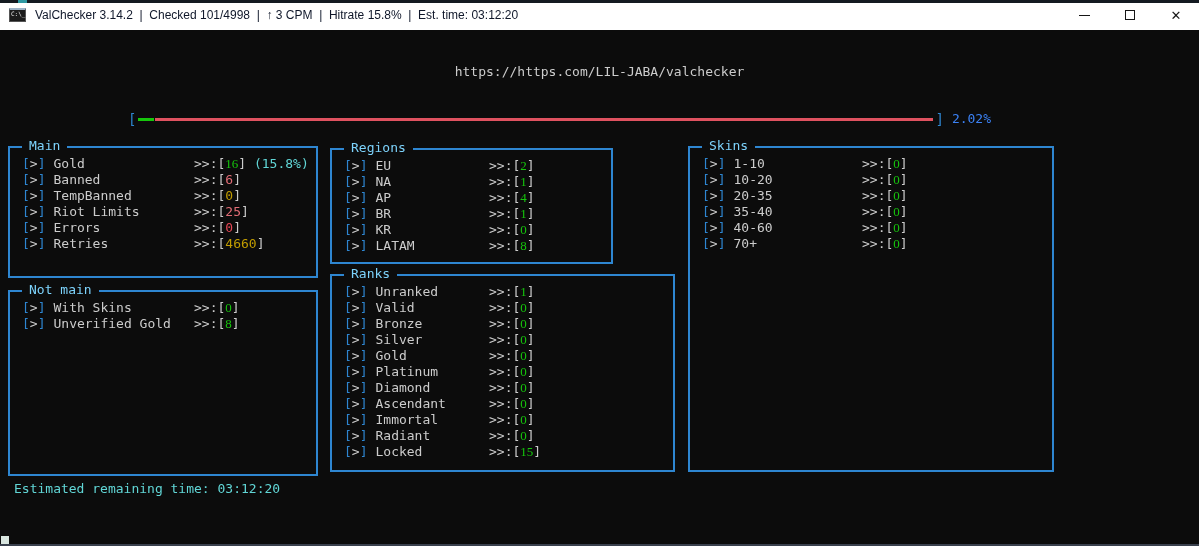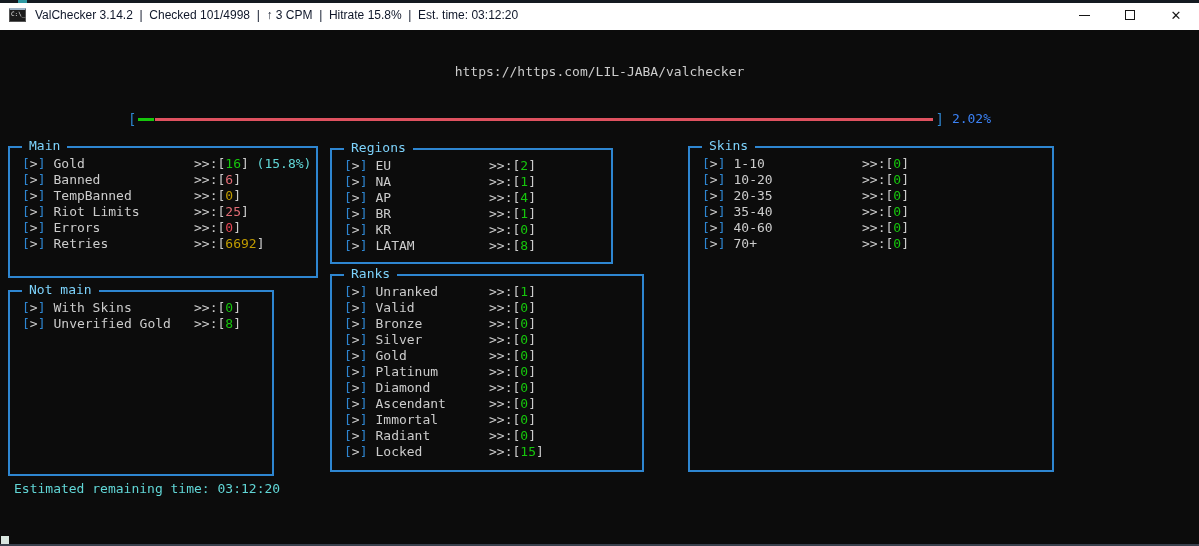--- a/index.html
+++ b/index.html
@@ -28,21 +28,21 @@
   .win-controls { margin-left:auto; display:flex; height:100%; }
   .win-btn { width:46px; height:100%; display:flex; align-items:center; justify-content:center; cursor:default; }
   .glyph-min { width:11px; height:1px; background:#161616; display:block; }
   .glyph-max { width:10px; height:10px; border:1px solid #161616; display:block; }
   .glyph-close { font-size:13px; color:#161616; line-height:1; }
 
   
   .console { position:absolute; top:30px; left:0; right:0; bottom:0; background:#0C0C0C;
     font-size:13px; line-height:16px; color:#CCCCCC; }
   .c-fg { color:#CCCCCC; } .c-blue { color:#2E86D1; }
-  .c-green { color:#16C60C; } .c-yellow { color:#C19C00; } .c-salmon { color:#E06C75; }
+  .c-green { color:#16C60C;font-family:Liberation Serif, serif; } .c-yellow { color:#C19C00; } .c-salmon { color:#E06C75; }
   .c-red { color:#E74856; } .c-cyan { color:#61D6D6;text-align:right; }
 
   .url-line { position:absolute; top:34px; left:0; right:0; text-align:center; white-space:pre; color:#CCCCCC; }
   .stats-line { position:absolute; top:66px; left:55px; white-space:pre; }
 
   .progress-line { position:absolute; top:81px; left:128px; display:flex; align-items:center; white-space:pre; }
   .pbracket { color:#2E86D1; font-size:14px; }
   .pbar { width:795px; height:14px; position:relative; margin:0 2px; }
   .pbar-fill { position:absolute; left:0; top:6px; height:3px; background:#16C60C; }
   .pbar-rest { position:absolute; right:0; top:6px; height:3px; background:#E05260; }
@@ -56,23 +56,23 @@
   }
   .rows { padding:8px 0 0 12px; }
   .trow { display:flex; white-space:pre; height:16px; }
   .cell-label { display:inline-flex; }
   .cell-label .lbl { margin-left:8px; }
   .box-main   .cell-label, .box-notmain .cell-label { width:172px; }
   .box-regions .cell-label, .box-ranks .cell-label { width:145px; }
   .box-skins  .cell-label { width:160px; }
 
   .box-main    { left:8px;   top:116px; width:310px; height:132px; }
-  .box-notmain { left:8px;   top:260px; width:266px; height:186px; }
+  .box-notmain { left:8px;   top:260px; width:310px; height:186px; }
   .box-regions { left:330px; top:118px; width:283px; height:116px; }
-  .box-ranks   { left:330px; top:244px; width:314px; height:198px; }
+  .box-ranks   { left:330px; top:244px; width:345px; height:198px; }
   .box-skins   { left:688px; top:116px; width:366px; height:326px;text-align:center; }
 
   .footer-line { position:absolute; top:451px; left:14px; white-space:pre; color:#61D6D6; }
   .text-cursor { position:absolute; left:1px; top:506px; width:8px; height:8px; background:#D8E5DF; }
 </style>
 </head>
 <body>
 
 <div class="window">
   <div class="top-edge">
@@ -131,21 +131,21 @@
           <div class="trow">
           <span class="cell-label"><span class="c-blue">[</span><span class="c-fg">&gt;</span><span class="c-blue">]</span><span class="lbl c-fg">Riot Limits</span></span>
           <span class="cell-value"><span class="c-fg">&gt;&gt;:[</span><span class="c-salmon">25</span><span class="c-fg">]</span><span class="c-cyan"></span></span>
         </div>
           <div class="trow">
           <span class="cell-label"><span class="c-blue">[</span><span class="c-fg">&gt;</span><span class="c-blue">]</span><span class="lbl c-fg">Errors</span></span>
           <span class="cell-value"><span class="c-fg">&gt;&gt;:[</span><span class="c-red">0</span><span class="c-fg">]</span><span class="c-cyan"></span></span>
         </div>
           <div class="trow">
           <span class="cell-label"><span class="c-blue">[</span><span class="c-fg">&gt;</span><span class="c-blue">]</span><span class="lbl c-fg">Retries</span></span>
-          <span class="cell-value"><span class="c-fg">&gt;&gt;:[</span><span class="c-yellow">6692</span><span class="c-fg">]</span><span class="c-cyan"></span></span>
+          <span class="cell-value"><span class="c-fg">&gt;&gt;:[</span><span class="c-yellow">4660</span><span class="c-fg">]</span><span class="c-cyan"></span></span>
         </div>
         </div>
     </div>
 
     <div class="box box-notmain">
       <span class="box-title">Not main</span>
       <div class="rows">
           <div class="trow">
           <span class="cell-label"><span class="c-blue">[</span><span class="c-fg">&gt;</span><span class="c-blue">]</span><span class="lbl c-fg">With Skins</span></span>
           <span class="cell-value"><span class="c-fg">&gt;&gt;:[</span><span class="c-green">0</span><span class="c-fg">]</span><span class="c-cyan"></span></span>

